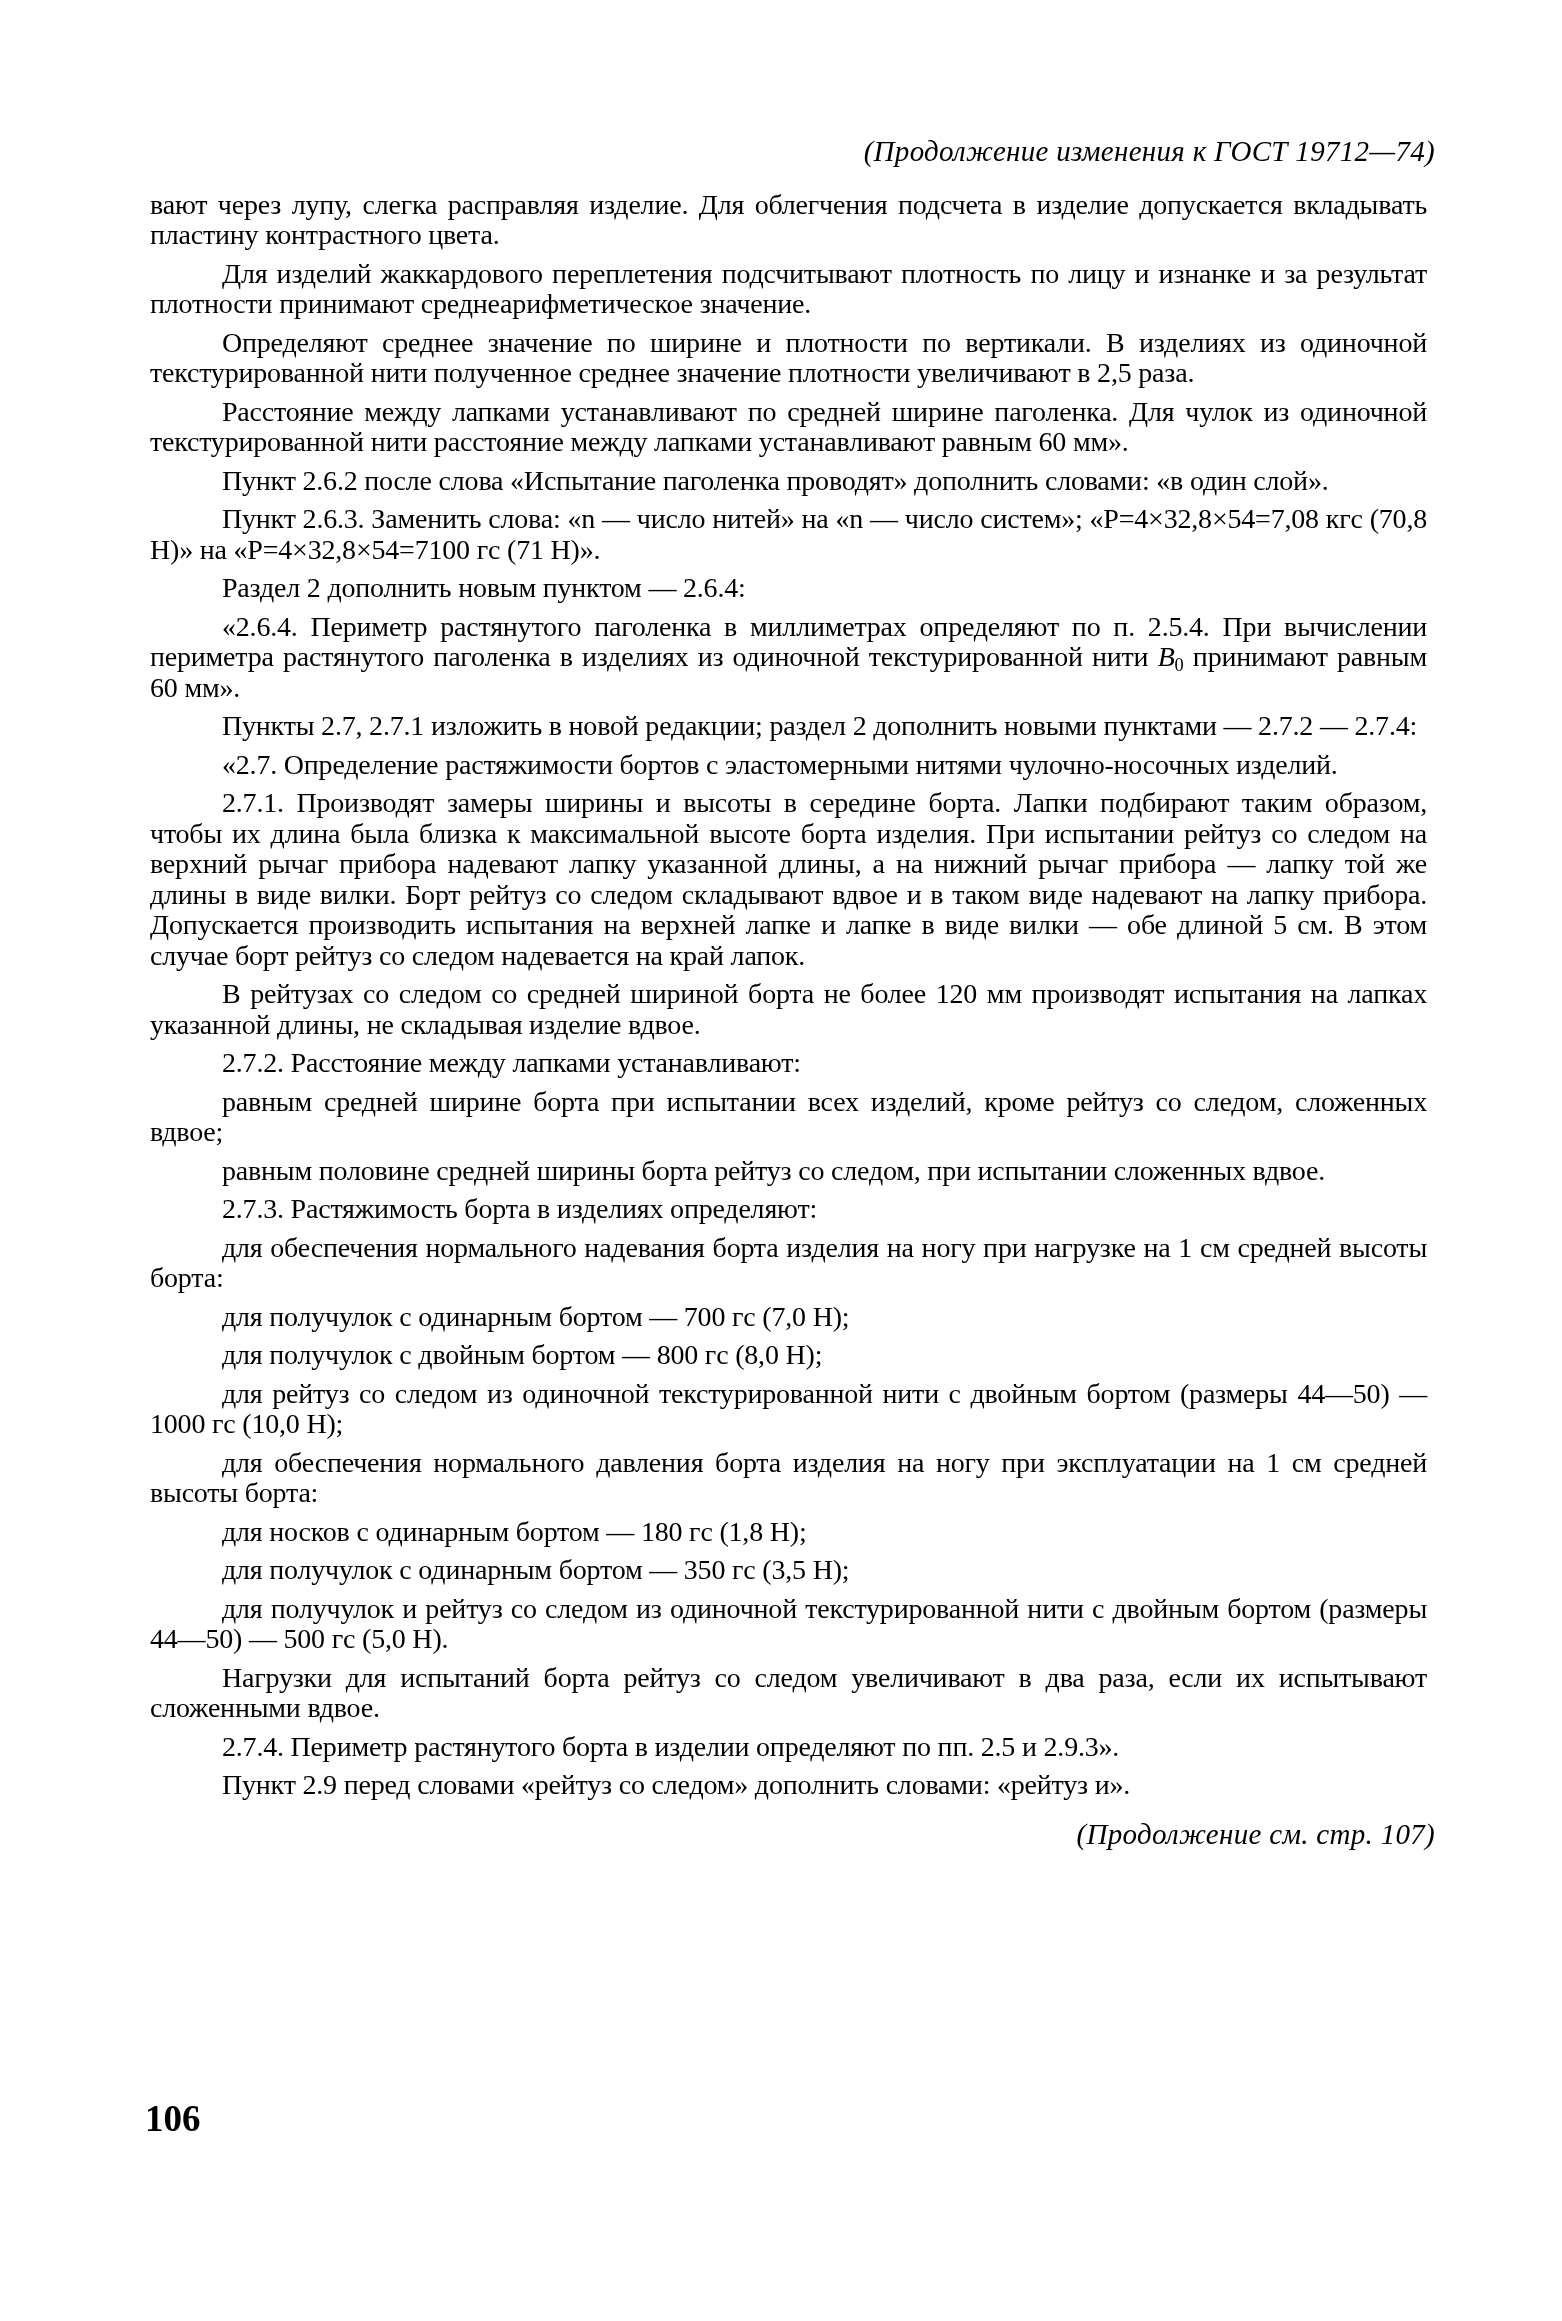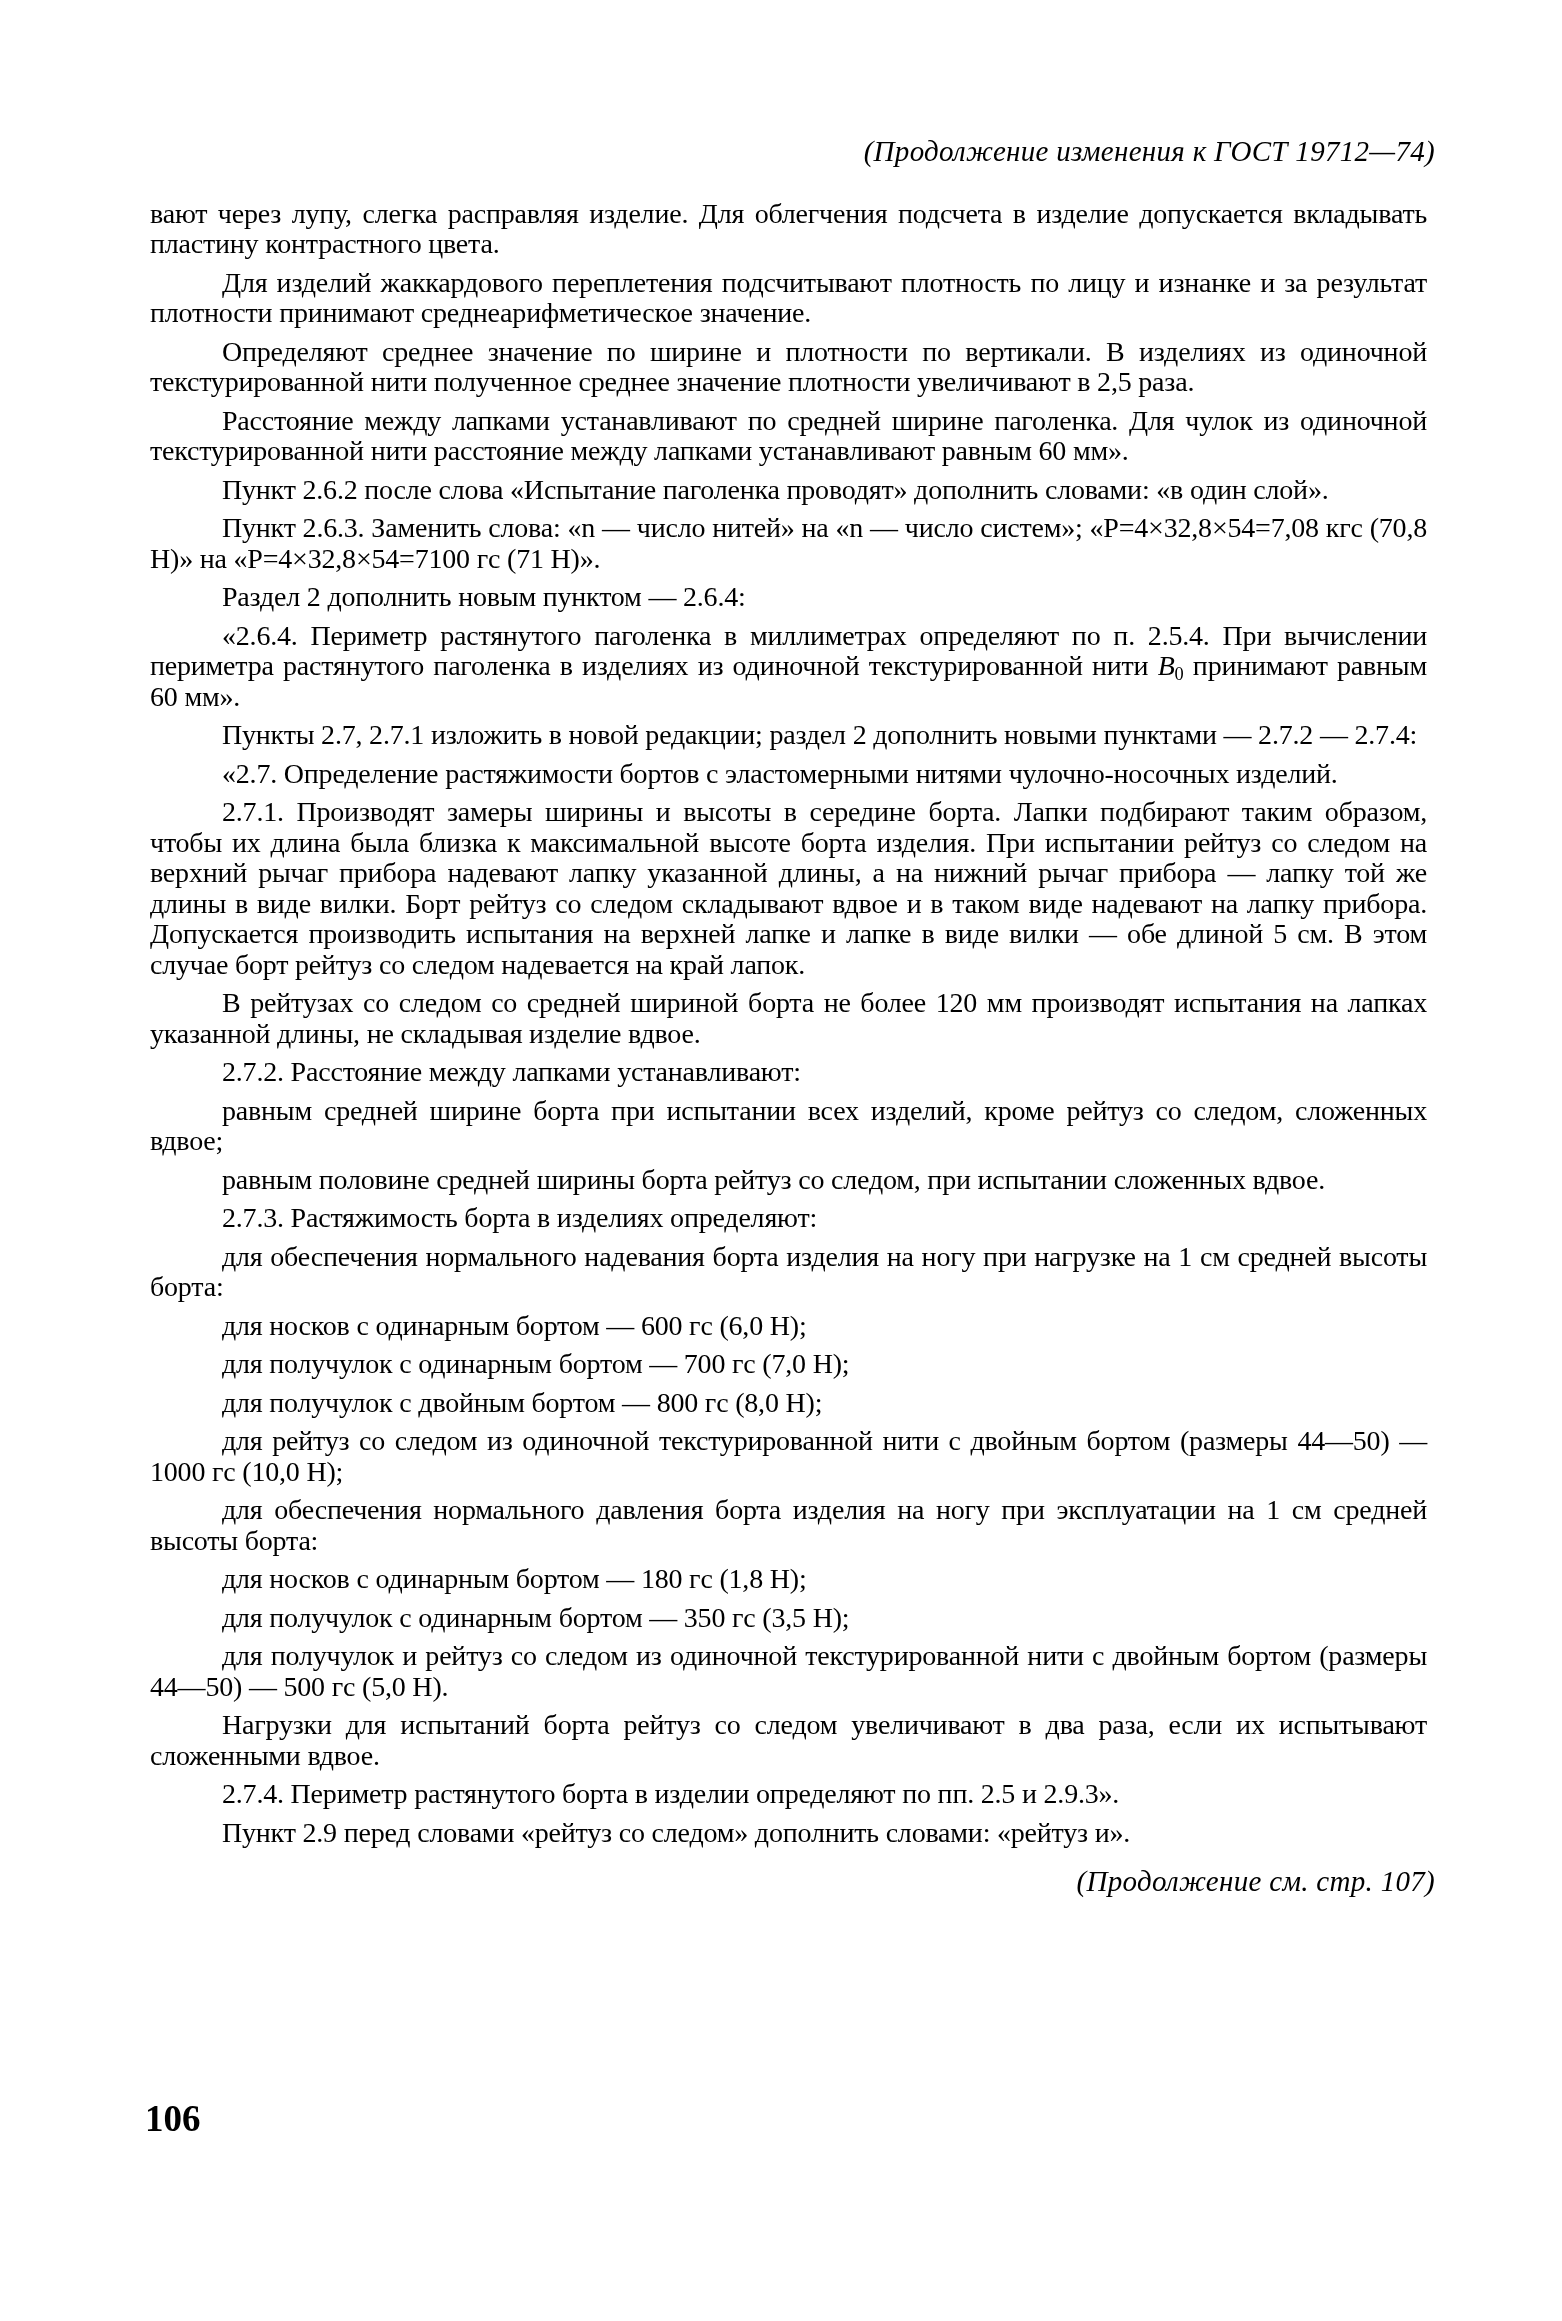--- a/index.html
+++ b/index.html
@@ -5,21 +5,21 @@
   html, body { margin: 0; padding: 0; background: #ffffff; }
   body { width: 1562px; height: 2322px; position: relative; overflow: hidden; }
   .page {
     position: absolute; left: 142px; top: 136px; width: 1293px;
     font-family: "Liberation Serif", "DejaVu Serif", serif;
     color: #000; font-size: 28px; line-height: 30.5px;
     letter-spacing: -0.2px;
   }
   .header {
     text-align: right; font-style: italic; font-size: 29px;
-    margin-bottom: 32px; letter-spacing: 0.3px;
+    margin-bottom: 23px; letter-spacing: 0.3px;
   }
   .p { text-align: justify; text-align-last: left; margin: 8px; font-family: Liberation Serif, serif; }
   .p.ind { text-indent: 72px; }
   .p sub { font-size: 18.4px; vertical-align: -4.6px; line-height: 0; }
   .footer {
     text-align: right; font-style: italic; font-size: 29px;
     margin-top: 18px; letter-spacing: 0.3px;
   }
   .pagenum {
     position: absolute; left: 145px; top: 2097px;
@@ -45,21 +45,20 @@
     <p class="p ind"><span>«2.6.4. Периметр растянутого паголенка в миллиметрах определяют по п. 2.5.4. При вычислении периметра растянутого паголенка в изделиях из одиночной текстурированной нити </span><span class="it">B</span><sub>0</sub><span> принимают равным 60 мм».</span></p>
     <p class="p ind">Пункты 2.7, 2.7.1 изложить в новой редакции; раздел 2 дополнить новыми пунктами — 2.7.2 — 2.7.4:</p>
     <p class="p ind">«2.7. Определение растяжимости бортов с эластомерными нитями чулочно-носочных изделий.</p>
     <p class="p ind">2.7.1. Производят замеры ширины и высоты в середине борта. Лапки подбирают таким образом, чтобы их длина была близка к максимальной высоте борта изделия. При испытании рейтуз со следом на верхний рычаг прибора надевают лапку указанной длины, а на нижний рычаг прибора — лапку той же длины в виде вилки. Борт рейтуз со следом складывают вдвое и в таком виде надевают на лапку прибора. Допускается производить испытания на верхней лапке и лапке в виде вилки — обе длиной 5 см. В этом случае борт рейтуз со следом надевается на край лапок.</p>
     <p class="p ind">В рейтузах со следом со средней шириной борта не более 120 мм производят испытания на лапках указанной длины, не складывая изделие вдвое.</p>
     <p class="p ind">2.7.2. Расстояние между лапками устанавливают:</p>
     <p class="p ind">равным средней ширине борта при испытании всех изделий, кроме рейтуз со следом, сложенных вдвое;</p>
     <p class="p ind">равным половине средней ширины борта рейтуз со следом, при испытании сложенных вдвое.</p>
     <p class="p ind">2.7.3. Растяжимость борта в изделиях определяют:</p>
     <p class="p ind">для обеспечения нормального надевания борта изделия на ногу при нагрузке на 1 см средней высоты борта:</p>
-    <p class="p ind">для носков с одинарным бортом — 600 гс (6,0 Н);</p>
     <p class="p ind">для получулок с одинарным бортом — 700 гс (7,0 Н);</p>
     <p class="p ind">для получулок с двойным бортом — 800 гс (8,0 Н);</p>
     <p class="p ind">для рейтуз со следом из одиночной текстурированной нити с двойным бортом (размеры 44—50) — 1000 гс (10,0 Н);</p>
     <p class="p ind">для обеспечения нормального давления борта изделия на ногу при эксплуатации на 1 см средней высоты борта:</p>
     <p class="p ind">для носков с одинарным бортом — 180 гс (1,8 Н);</p>
     <p class="p ind">для получулок с одинарным бортом — 350 гс (3,5 Н);</p>
     <p class="p ind">для получулок и рейтуз со следом из одиночной текстурированной нити с двойным бортом (размеры 44—50) — 500 гс (5,0 Н).</p>
     <p class="p ind">Нагрузки для испытаний борта рейтуз со следом увеличивают в два раза, если их испытывают сложенными вдвое.</p>
     <p class="p ind">2.7.4. Периметр растянутого борта в изделии определяют по пп. 2.5 и 2.9.3».</p>
     <p class="p ind">Пункт 2.9 перед словами «рейтуз со следом» дополнить словами: «рейтуз и».</p>

